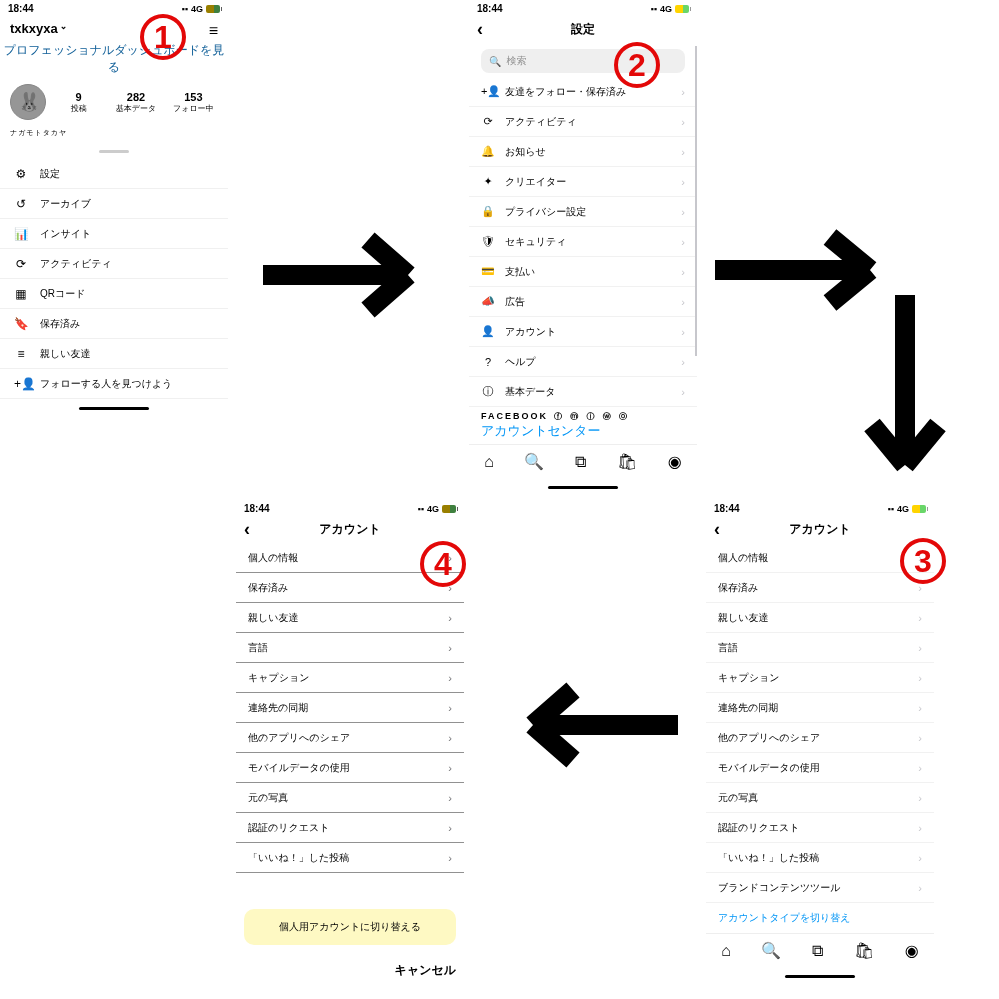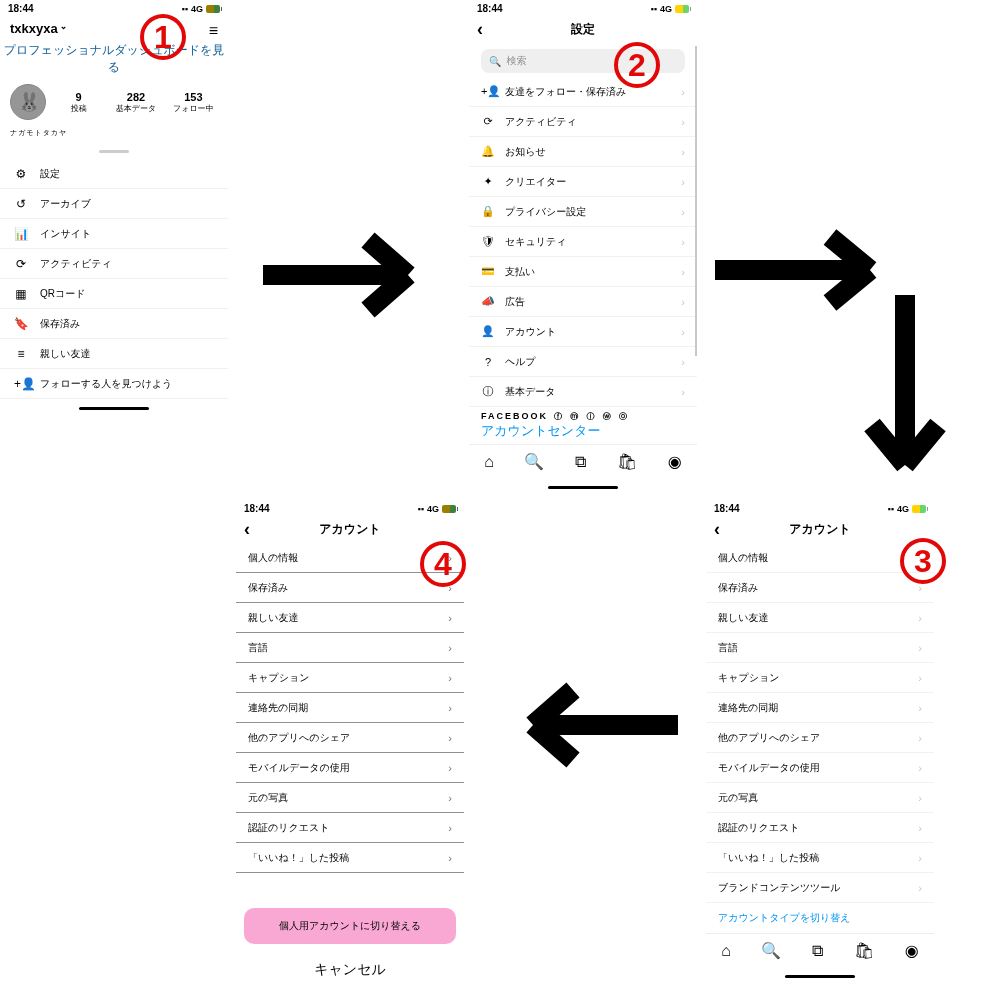--- a/index.html
+++ b/index.html
@@ -34,24 +34,24 @@
   .p1-item .icon { width:14px; text-align:center; font-size:12px; }
   .dimmed { filter:brightness(0.6); }
   .home-ind { width:70px; height:3px; background:#000; border-radius:3px; margin:8px auto; }
   
   .fbline { font-size:9px; font-weight:700; letter-spacing:2px; padding:4px 12px 0; }
   .fbicons { font-size:8px; letter-spacing:3px; margin-left:6px; }
   .linktxt { color:#0095f6; font-size:13px; padding:0 12px 4px; }
   .scrollbar { position:absolute; right:0; top:46px; width:2px; height:310px; background:#c7c7cc; }
   
   .popup-sheet { position:absolute; left:8px; right:8px; bottom:8px; }
-  .popup-card { background:#f9a8d4; border-radius:10px; overflow:hidden; margin-bottom:6px; }
+  .popup-card { background:#fef9c3; border-radius:10px; overflow:hidden; margin-bottom:6px; }
   .popup-opt { text-align:center; font-size:10px; padding:11px 0; border-bottom:1px solid #e2e2e2; }
   .popup-opt:last-child { border-bottom:none; }
-  .popup-cancel { background:#fff; border-radius:10px; text-align:center; font-size:14px; font-weight:400; padding:11px 0; }
+  .popup-cancel { background:#fff; border-radius:10px; text-align:right; font-size:12px; font-weight:700; padding:11px 0; }
   
   .stepnum { position:absolute; width:46px; height:46px; border:4px solid #e30808; border-radius:50%; color:#e30808; font-size:32px; font-weight:700; display:flex; align-items:center; justify-content:center; background:transparent; z-index:50; }
   
   .arrow { position:absolute; z-index:5; }
 </style>
 </head>
 <body>
 
 <div class="stepnum" style="left:140px; top:14px;">1</div>
 <div class="stepnum" style="left:614px; top:42px;">2</div>

